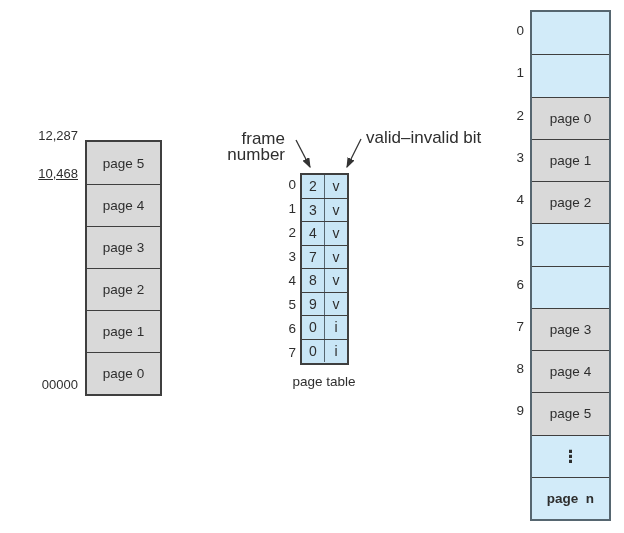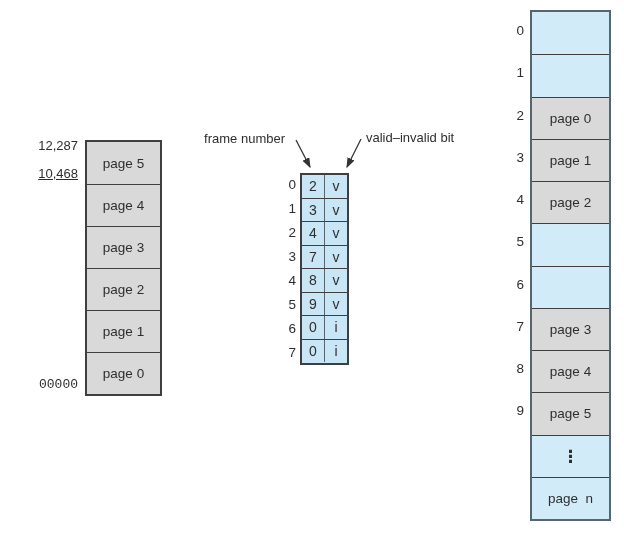--- a/index.html
+++ b/index.html
@@ -29,21 +29,21 @@
   }
   .lm-cell{
     height:42px;box-sizing:border-box;
     display:flex;align-items:center;justify-content:center;
     font-size:13.5px;
     border-top:1.5px solid var(--border_dark);
     background:var(--cell_gray);
   }
   .lm-cell:first-child{border-top:none;}
   
-  .pt-label{font-size:13px;line-height:16px;}
+  .pt-label{font-size:17px;line-height:16px;}
   #pt-group{left:278px;top:173px;display:flex;}
   #pt-indices{width:18px;margin-right:4px;}
   .pt-index{height:24px;line-height:24px;text-align:right;font-size:13.5px;}
   #pt-table{
     border:2px solid var(--border_dark);
     background:var(--cell_blue);
   }
   .pt-row{display:flex;border-top:1.5px solid var(--border_dark);}
   .pt-row:first-child{border-top:none;}
   .pt-cell{
@@ -62,34 +62,34 @@
     width:77px;border:2px solid var(--border_mid);
   }
   .pm-cell{
     height:42.25px;box-sizing:border-box;flex:none;
     display:flex;align-items:center;justify-content:center;
     font-size:13.5px;
     border-top:1.5px solid var(--border_dark);
   }
   .pm-cell:first-child{border-top:none;}
   .pm-cell[data-type="page"]{background:var(--cell_gray);}
-  .pm-cell[data-type="free"]{background:var(--cell_blue_light);}
+  .pm-cell[data-type="free"]{background:var(--cell_blue_light);font-weight:bold;}
   .pm-cell span{white-space:pre;}
   .pm-cell.ellipsis-cell{font-size:17px;font-weight:bold;letter-spacing:0;}
   
   #arrow-layer{left:0;top:0;pointer-events:none;}
 </style>
 </head>
 <body>
 
 <div id="stage">
 
-  <div class="abs addr" style="top:138px;">12,287</div>
+  <div class="abs addr" style="top:128px;">12,287</div>
   <div class="abs addr" style="top:166px;text-decoration:underline;">10,468</div>
-  <div class="abs addr" style="top:377px;font-family:Liberation Mono, monospace;">00000</div>
+  <div class="abs addr" style="top:377px;">00000</div>
 
   <div id="lm-box" class="abs">
     <div class="lm-cell">
         <span>page 5</span>
       </div>
     <div class="lm-cell">
         <span>page 4</span>
       </div>
     <div class="lm-cell">
         <span>page 3</span>
@@ -157,20 +157,21 @@
       <div class="pt-row">
         <div class="pt-cell frame">0</div>
         <div class="pt-cell bit">i</div>
       </div>
       <div class="pt-row">
         <div class="pt-cell frame">0</div>
         <div class="pt-cell bit">i</div>
       </div>
     </div>
   </div>
+  <div id="pt-caption" class="abs">page table</div>
 
   <div id="pm-group" class="abs">
     <div id="pm-indices">
       <div class="pm-index">0</div>
       <div class="pm-index">1</div>
       <div class="pm-index">2</div>
       <div class="pm-index">3</div>
       <div class="pm-index">4</div>
       <div class="pm-index">5</div>
       <div class="pm-index">6</div>

